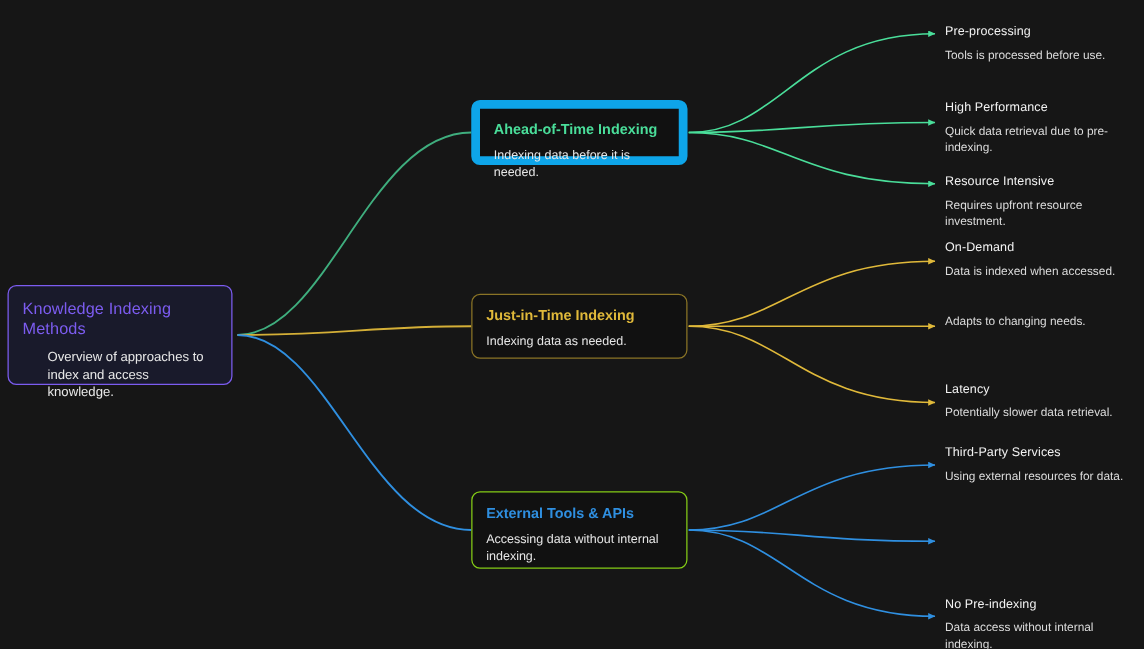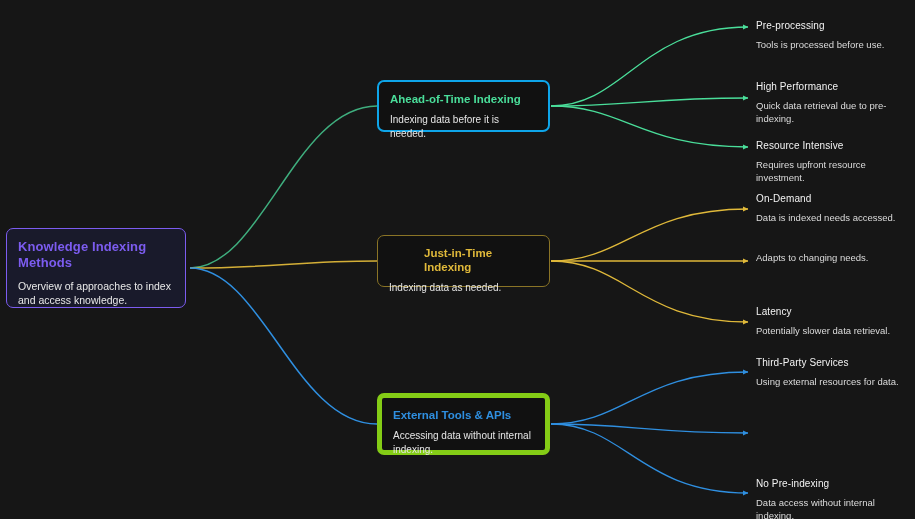--- a/index.html
+++ b/index.html
@@ -15,41 +15,42 @@
 
   .node { position: absolute; border-radius: 7px; }
 
   .root {
     left: 6px; top: 228px; width: 180px; height: 80px;
     background: #191a2b;
     border: 1px solid #7c5cf0;
     padding: 10px 11px 0 11px;
   }
   .root-title {
-    color: #7c5cf0; font-size: 13px; font-weight: bold;
+    color: #7c5cf0; font-size: 13px; font-weight: normal;
     line-height: 16px; letter-spacing: .1px;
   }
   .root-desc {
     color: #e8e8e8; font-size: 10.5px; line-height: 14px;
     margin-top: 8px;
+    margin-left: 20px;
   }
 
   .branch {
     left: 377px; width: 173px;
     background: #111111;
     padding: 10px 11px 0 11px;
   }
   .branch-title { font-size: 11.5px; font-weight: bold; line-height: 14px; }
   .branch-desc { color: #e6e6e6; font-size: 10px; line-height: 14px; margin-top: 7px; }
 
-  .b1 { top: 80px; height: 52px; border: 2px solid #0ea5e9; }
+  .b1 { top: 80px; height: 52px; border: 7px solid #0ea5e9; }
   .b1 .branch-title { color: #4ade9a; }
   .b2 { top: 235px; height: 52px; border: 1px solid #8a7426; }
-  .b2 .branch-title { color: #e0b93a; margin-left: 35px; }
-  .b3 { top: 393px; height: 62px; border: 5px solid #84cc16; }
+  .b2 .branch-title { color: #e0b93a; }
+  .b3 { top: 393px; height: 62px; border: 1px solid #84cc16; }
   .b3 .branch-title { color: #2f8fe0; }
 
   .leaf { position: absolute; left: 756px; width: 159px; }
   .leaf-title {
     color: #f2f2f2; font-size: 10px; font-weight: normal; line-height: 12px;
     letter-spacing: .1px;
   }
   .leaf-desc { color: #dcdcdc; font-size: 9.5px; line-height: 13px; margin-top: 6px; }
 </style>
 </head>
@@ -119,21 +120,21 @@
     <div class="leaf-title">High Performance</div>
     <div class="leaf-desc">Quick data retrieval due to pre-indexing.</div>
   </div>
   <div class="leaf" style="top:140px">
     <div class="leaf-title">Resource Intensive</div>
     <div class="leaf-desc">Requires upfront resource investment.</div>
   </div>
 
   <div class="leaf" style="top:193px">
     <div class="leaf-title">On-Demand</div>
-    <div class="leaf-desc">Data is indexed needs accessed.</div>
+    <div class="leaf-desc">Data is indexed when accessed.</div>
   </div>
   <div class="leaf" style="top:245px">
     <div class="leaf-desc">Adapts to changing needs.</div>
   </div>
   <div class="leaf" style="top:306px">
     <div class="leaf-title">Latency</div>
     <div class="leaf-desc">Potentially slower data retrieval.</div>
   </div>
 
   <div class="leaf" style="top:357px">

